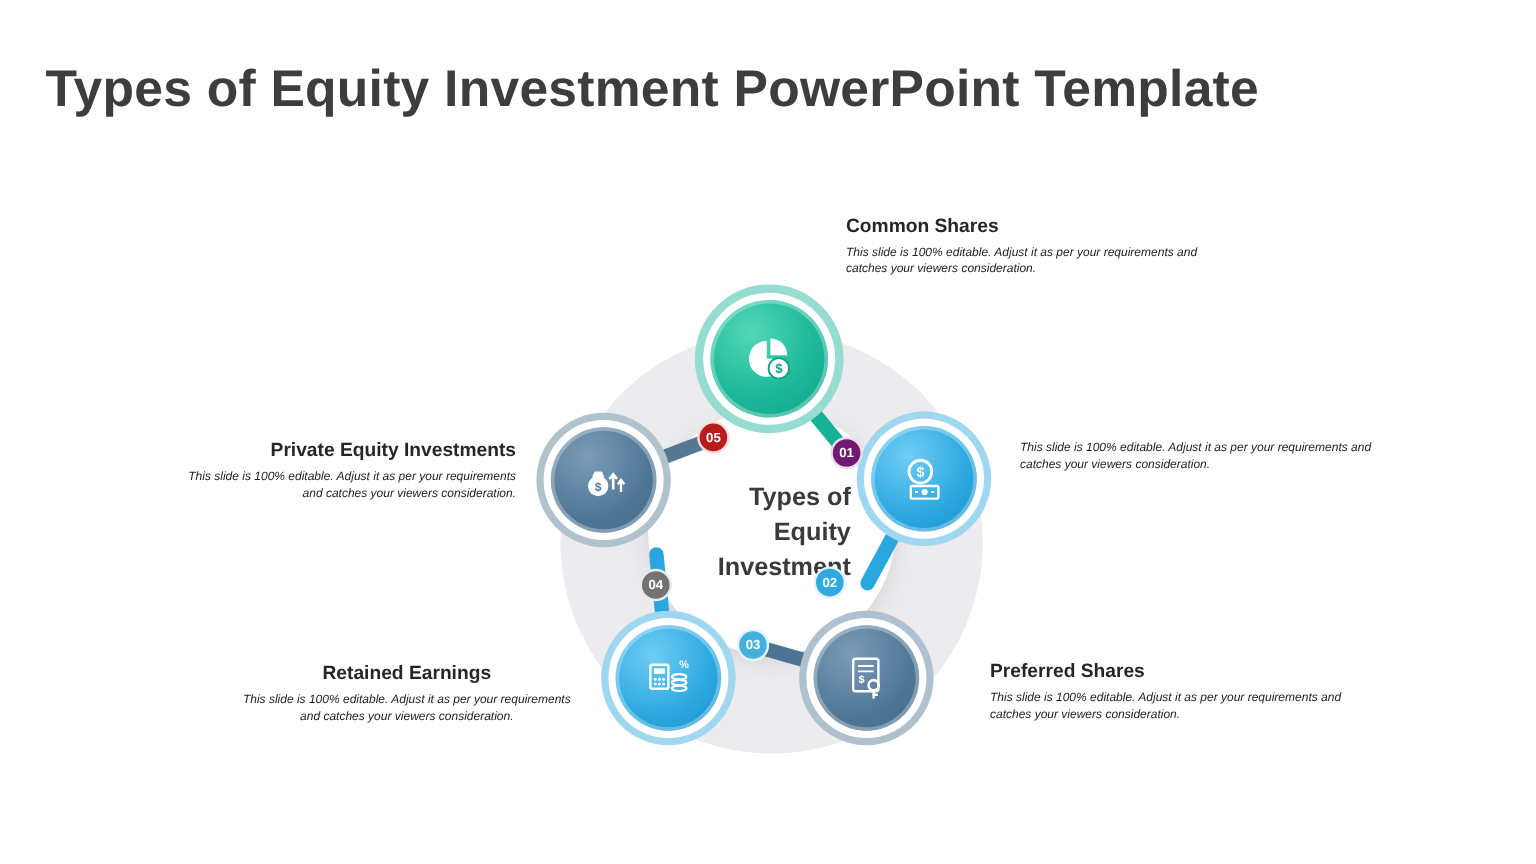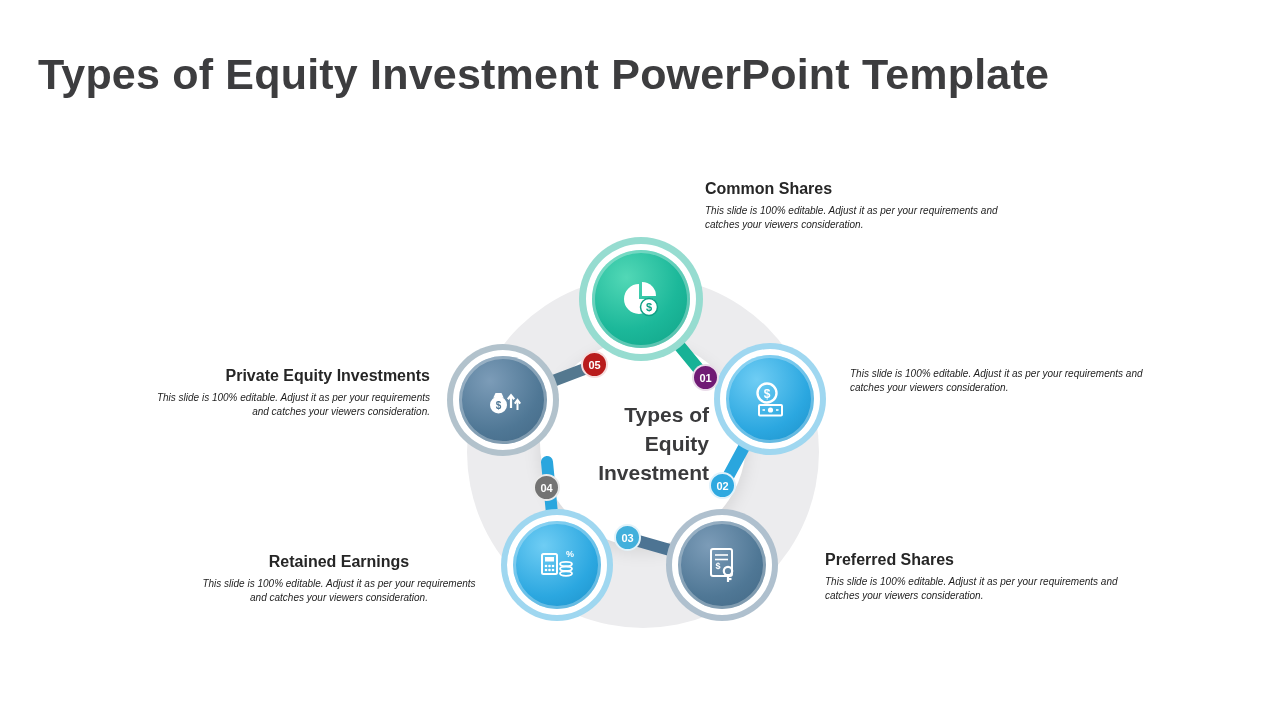--- a/index.html
+++ b/index.html
@@ -63,21 +63,21 @@
                 background:radial-gradient(circle at 35% 28%, #7c9cb8 0%, #4f7795 60%, #426784 100%); }
 
   
   .badge {
     position:absolute; z-index:4; width:27px; height:27px; border-radius:50%;
     border:2px solid rgba(255,255,255,0.85);
     display:flex; align-items:center; justify-content:center;
     color:#ffffff; font-size:11px; font-weight:700;
   }
   .b1 { left:692px; top:364px; background:#701a75; }
-  .b2 { left:709px; top:472px; background:#2fa9e0; }
+  .b2 { left:678px; top:472px; background:#2fa9e0; }
   .b3 { left:614px; top:524px; background:#43b0dc; }
   .b4 { left:533px; top:448px; background:#737373;margin-top:26px; }
   .b5 { left:581px; top:351px; background:#b91c1c; }
 
   
   .tb { position:absolute; z-index:5; }
   .tb h2 { font-size:16px; font-weight:700; color:#262626; margin-bottom:6px; }
   .tb p  { font-size:10px; font-style:italic; color:#1d1d1d; line-height:1.36; }
   .tb-1 { left:705px; top:180px; width:295px; }
   .tb-2 { left:850px; top:367px; width:295px; }

